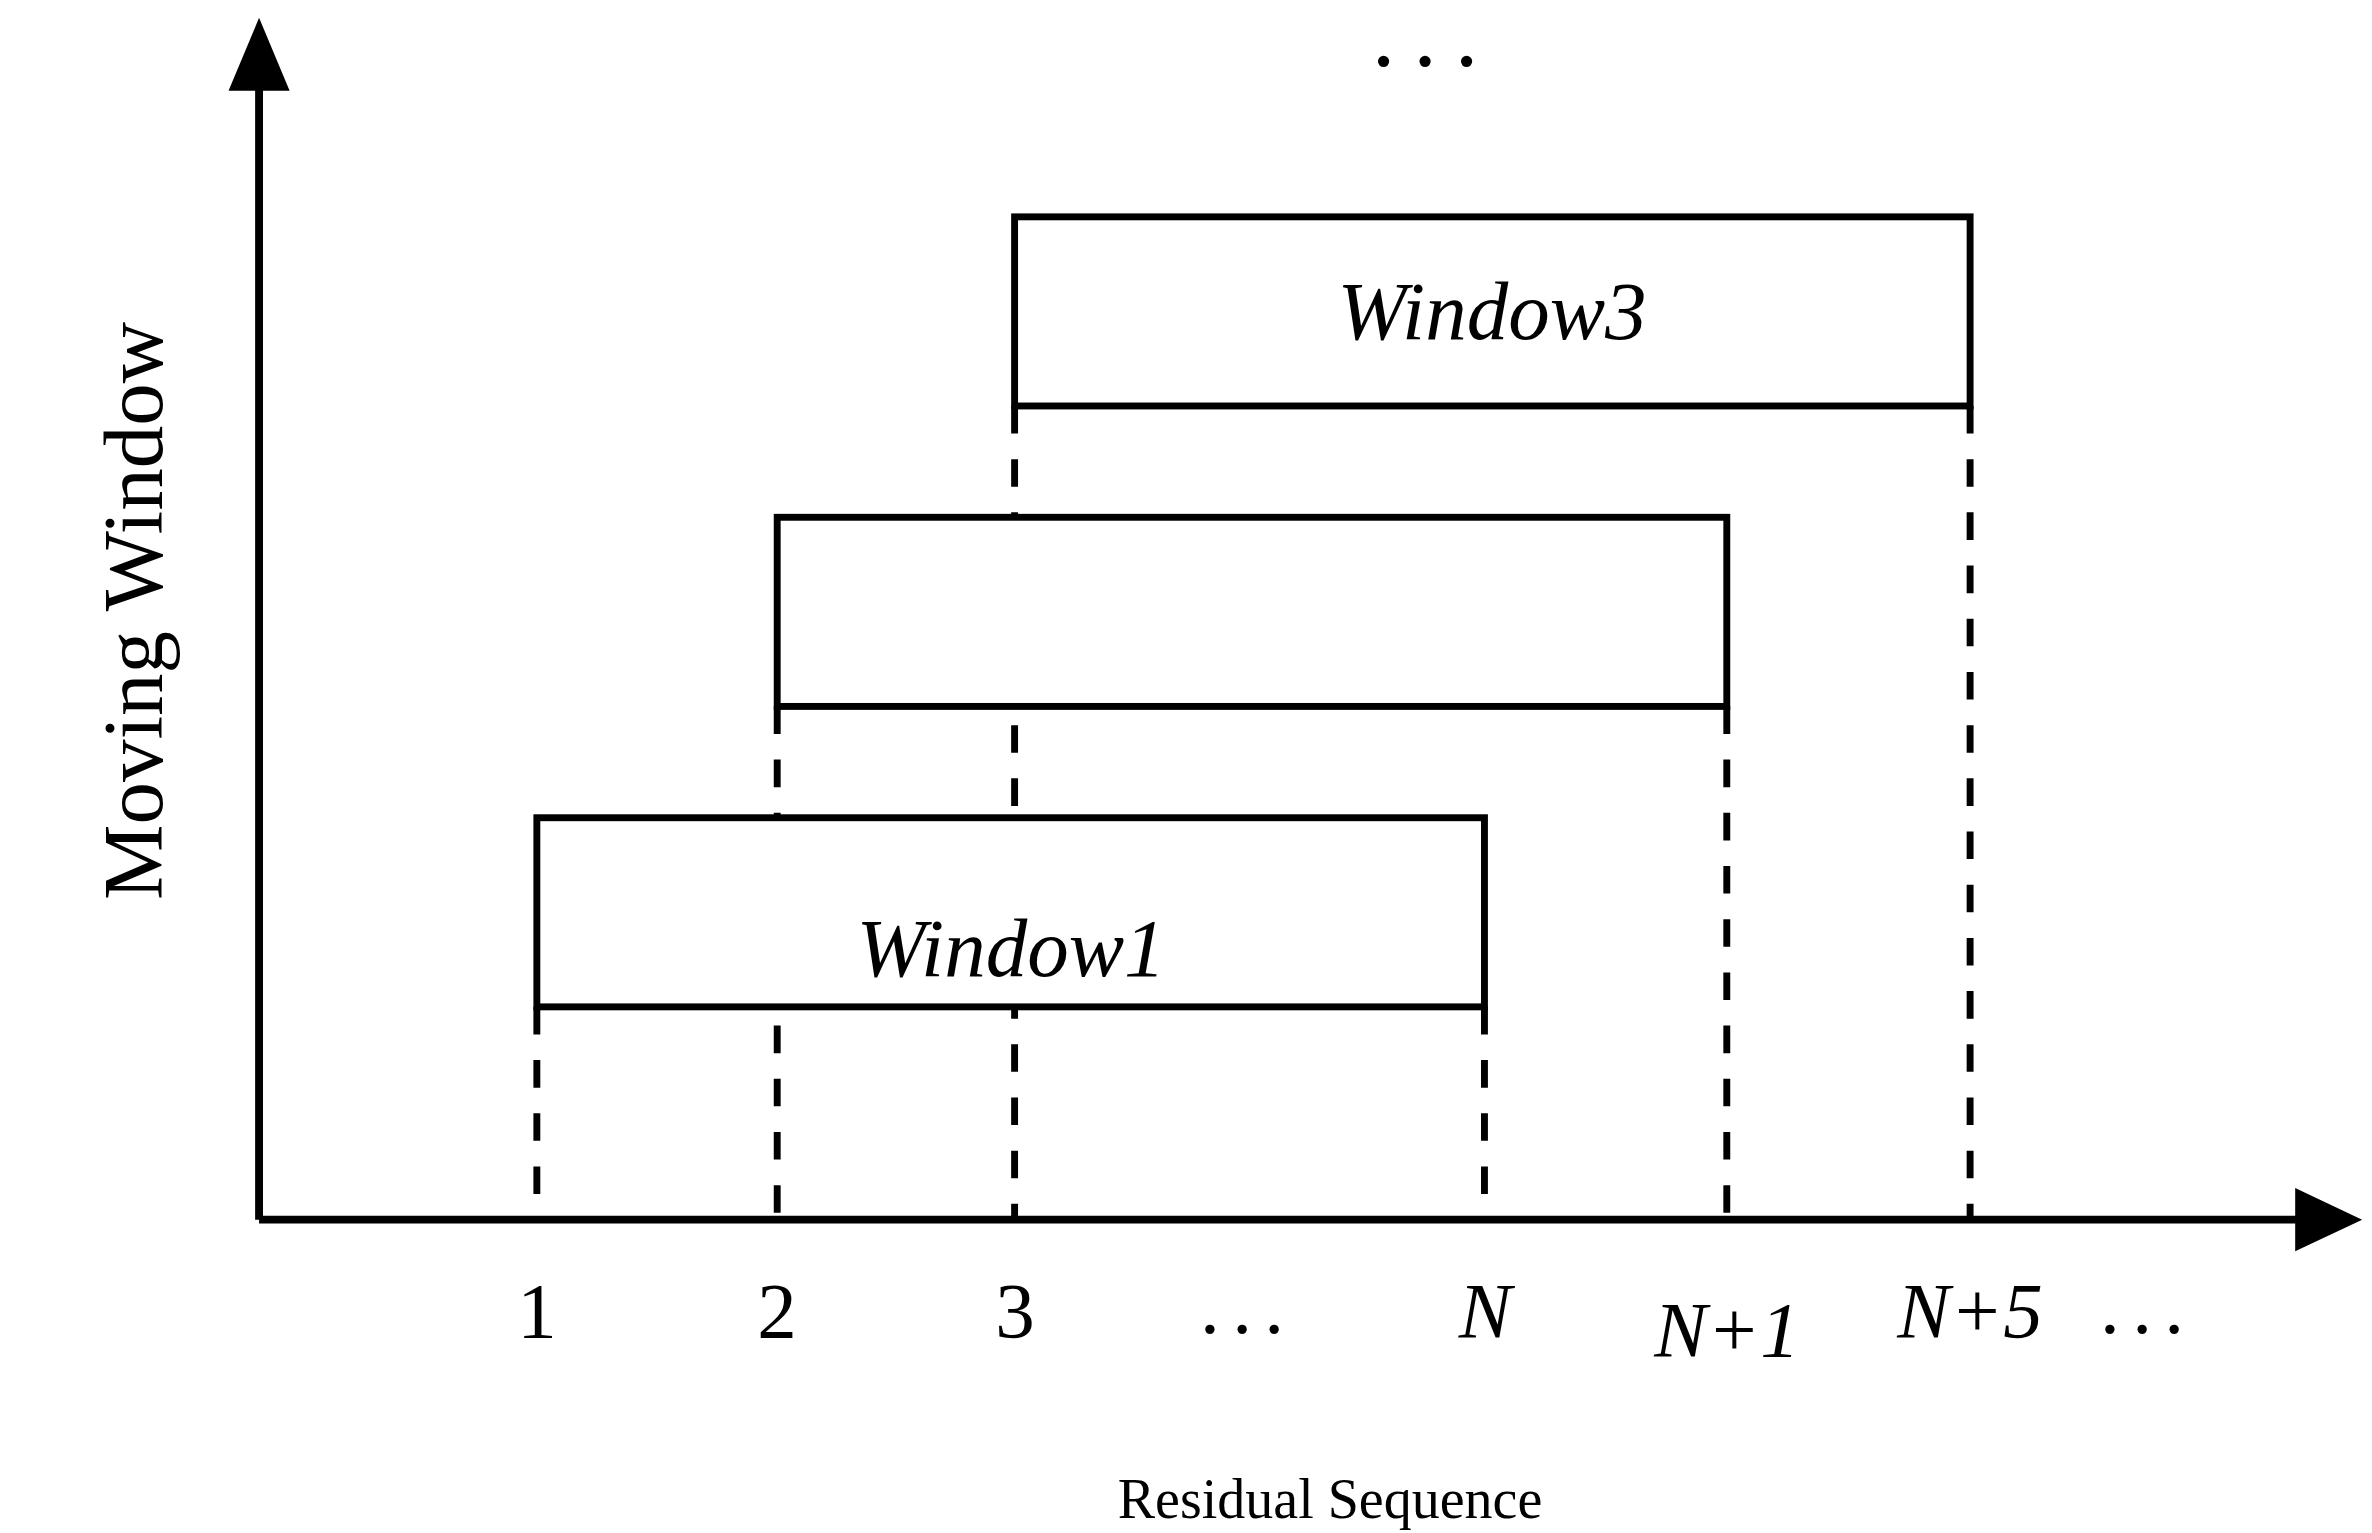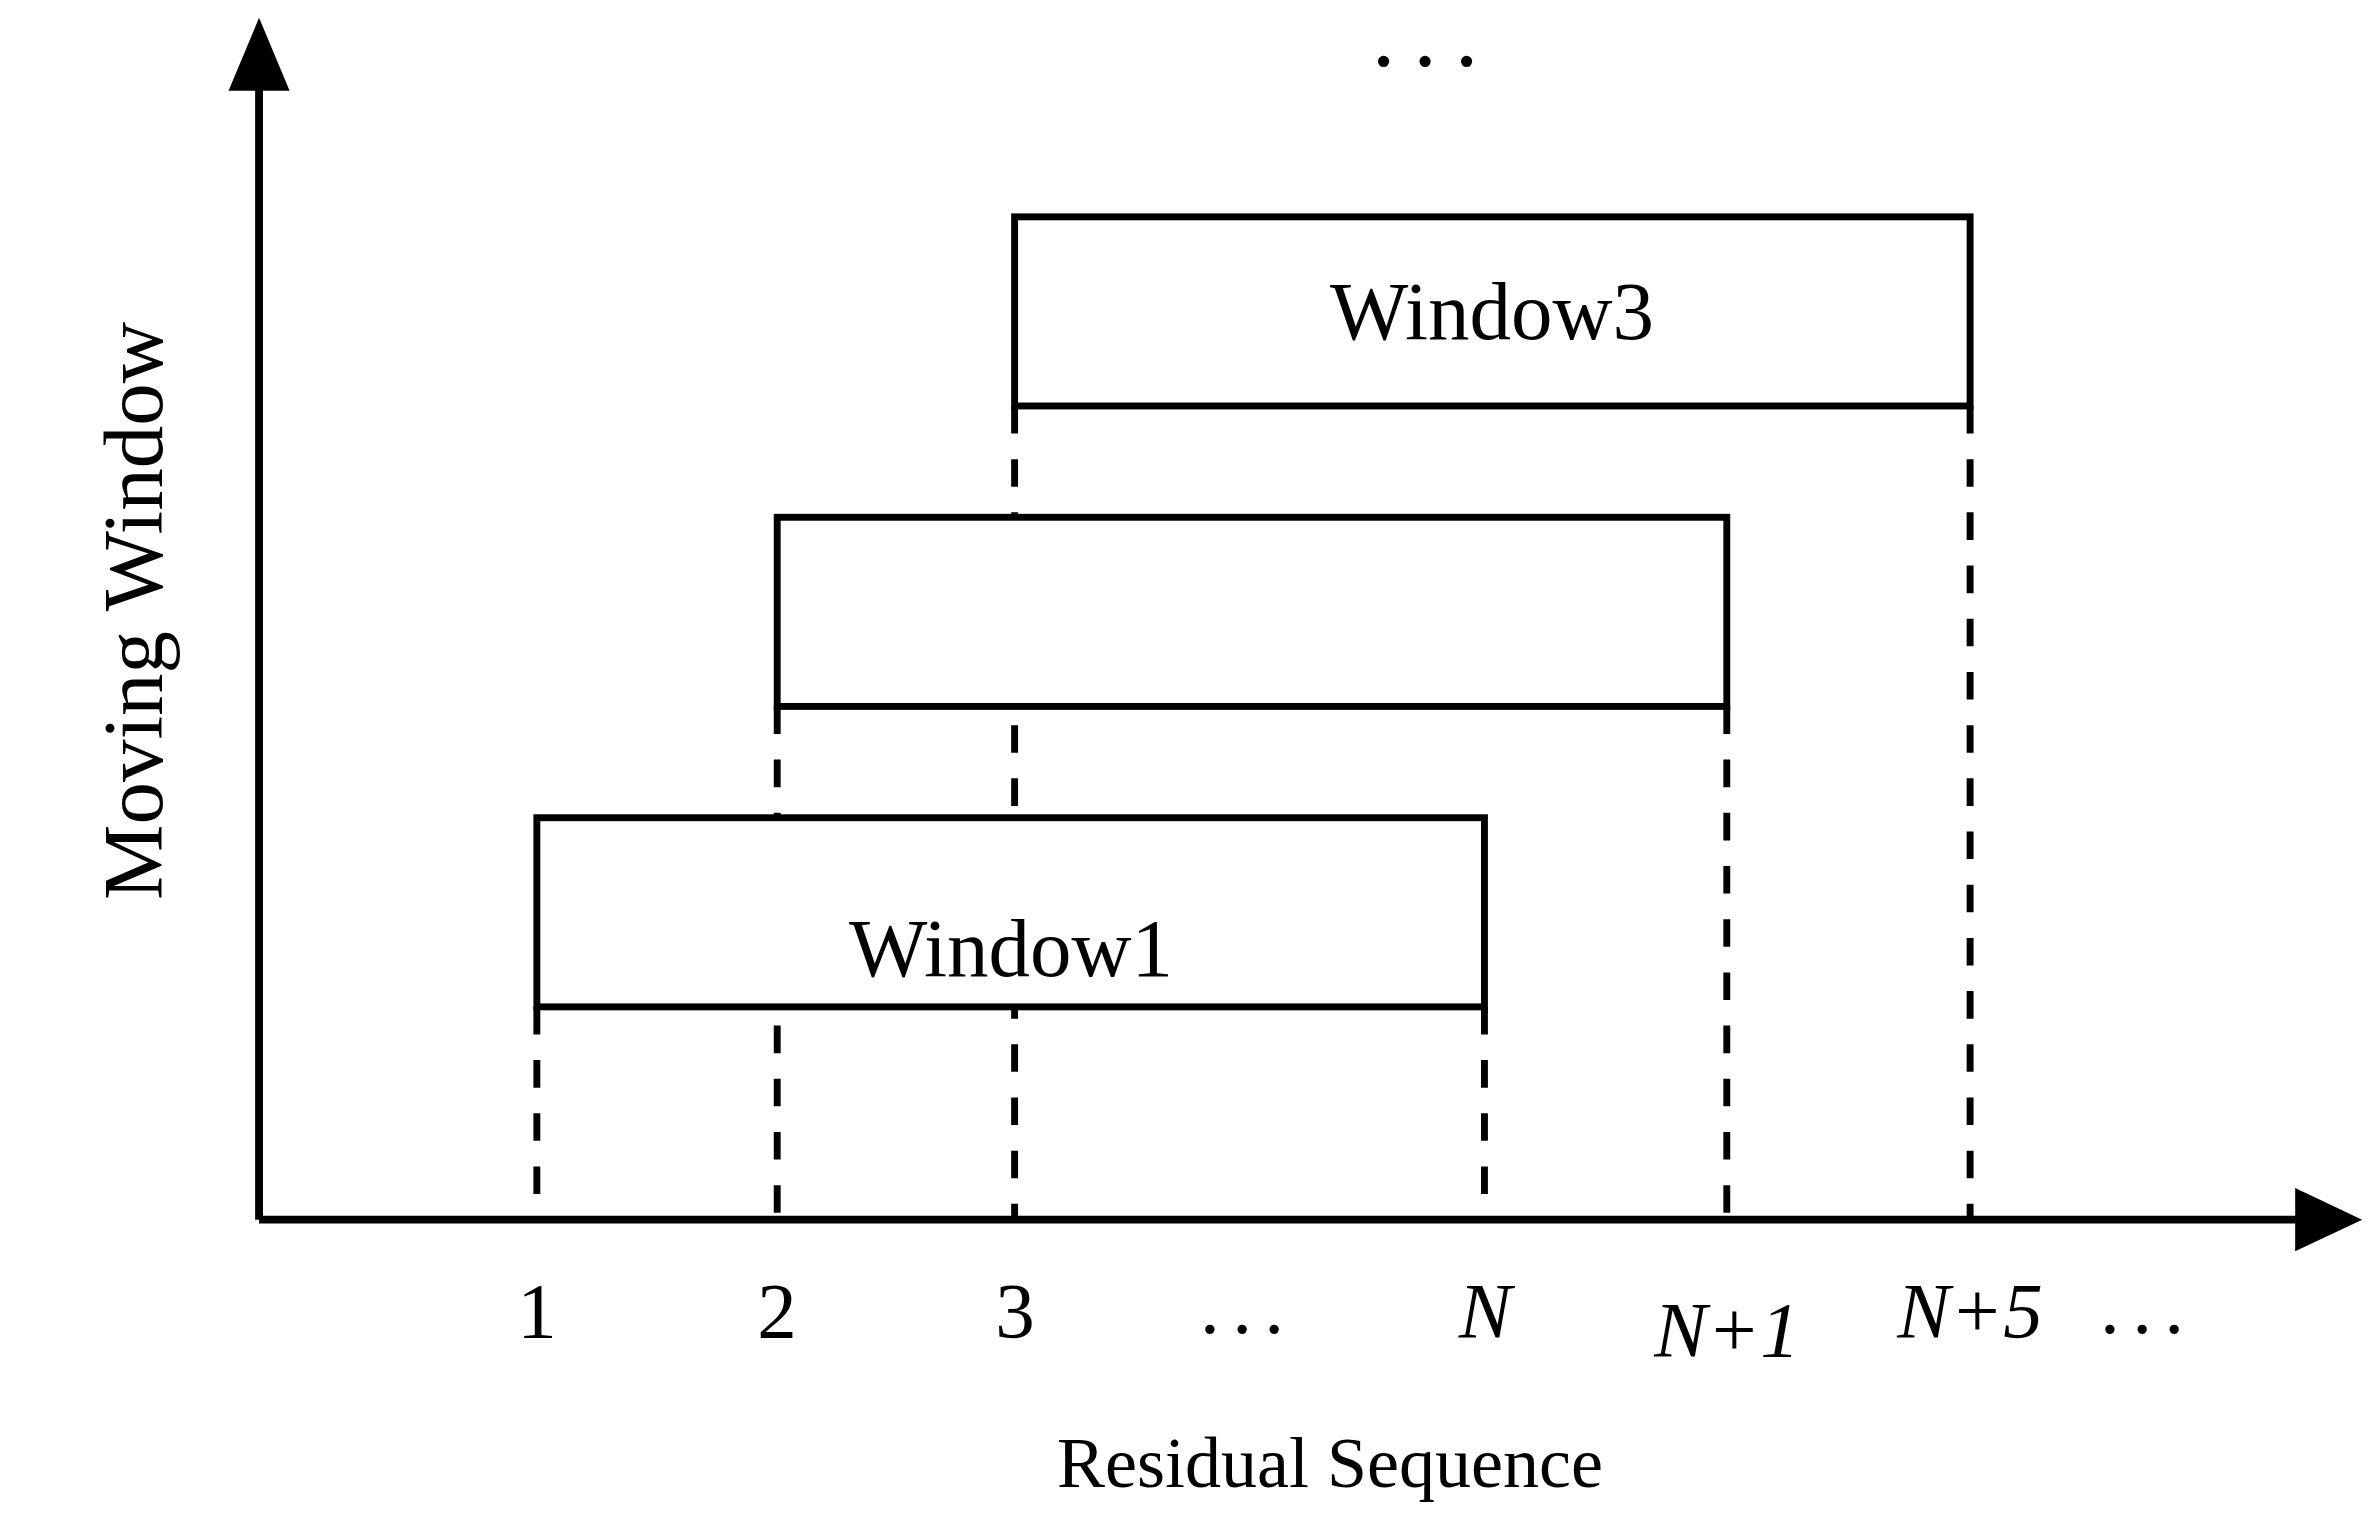--- a/index.html
+++ b/index.html
@@ -28,29 +28,31 @@
   }
   .lbl {
     position: absolute;
     color: #000000;
     white-space: nowrap;
     line-height: 1;
   }
   .win-label {
     font-size: 83px;
     letter-spacing: 0px;
+    font-style: italic;
   }
   .tick-label {
     font-size: 79px;
   }
   .tick-label.ital {
     font-style: italic;
   }
   .axis-title {
-    font-size: 72px;
+    font-size: 56px;
+    margin-top: 36px;
   }
   .ellipsis {
     font-size: 79px;
     letter-spacing: 5.9px;
   }
   .ellipsis-top {
     font-size: 95px;
     letter-spacing: 9.9px;
   }
   #ylabel-wrap {

